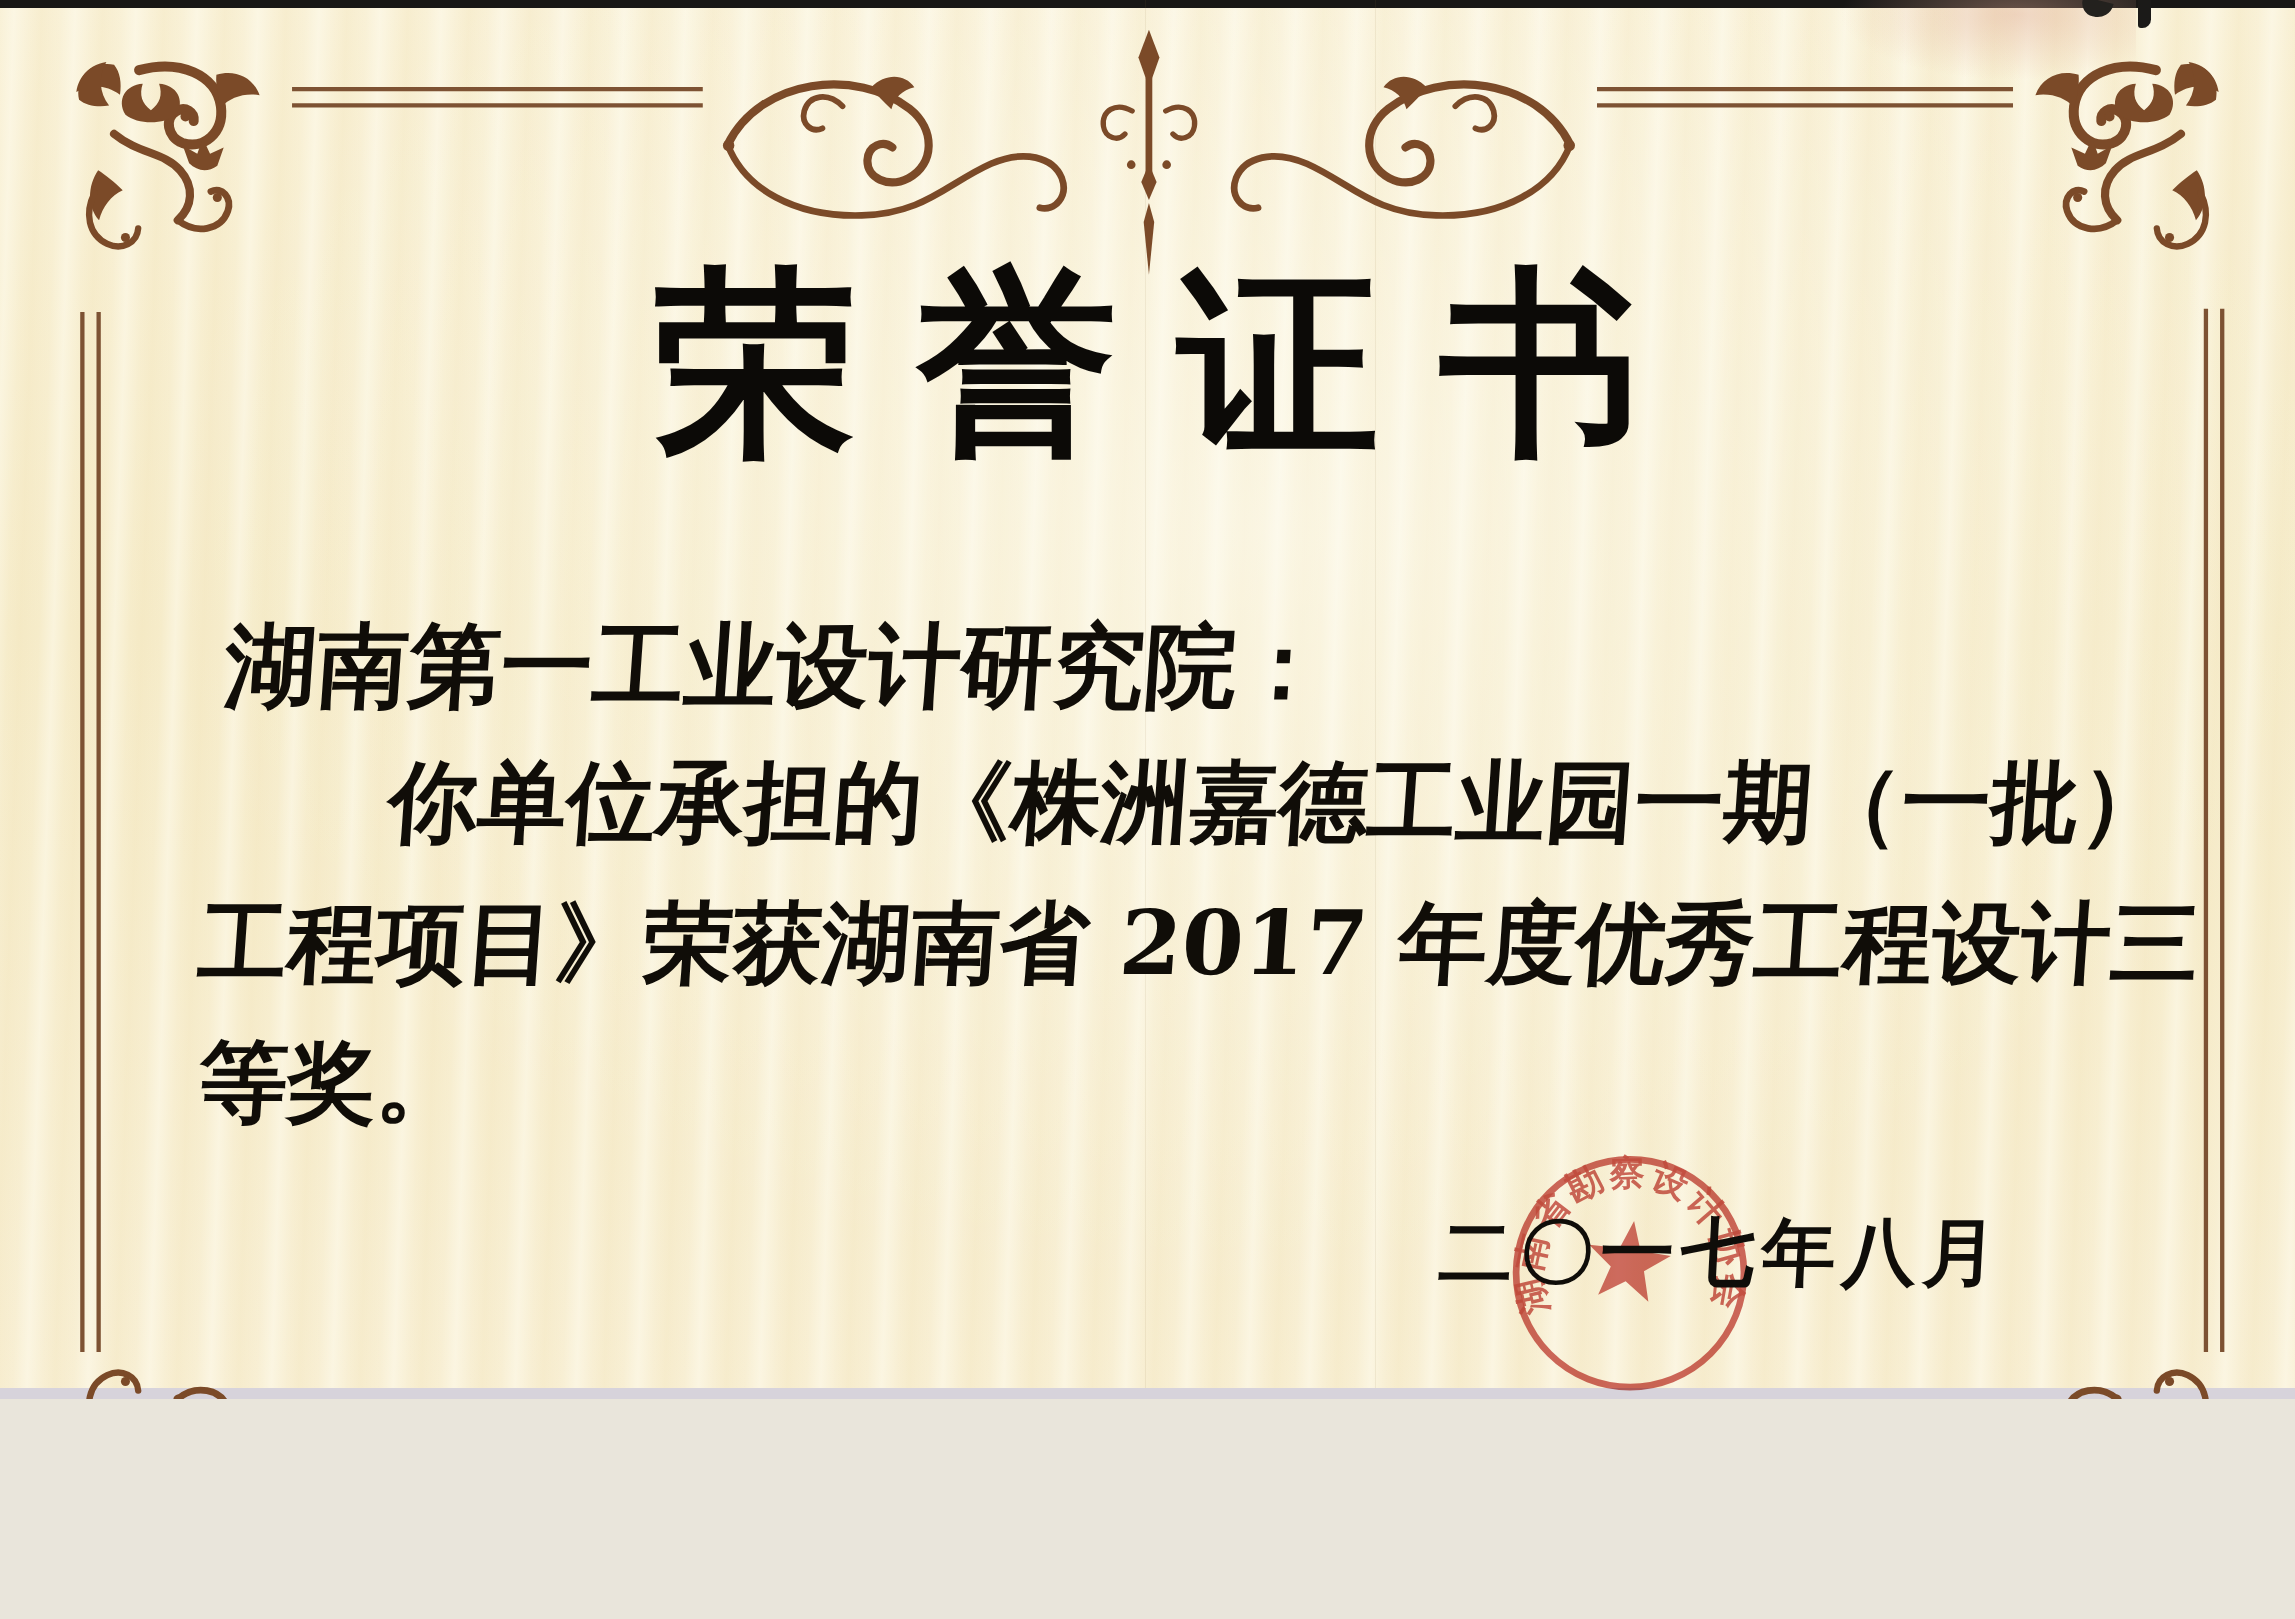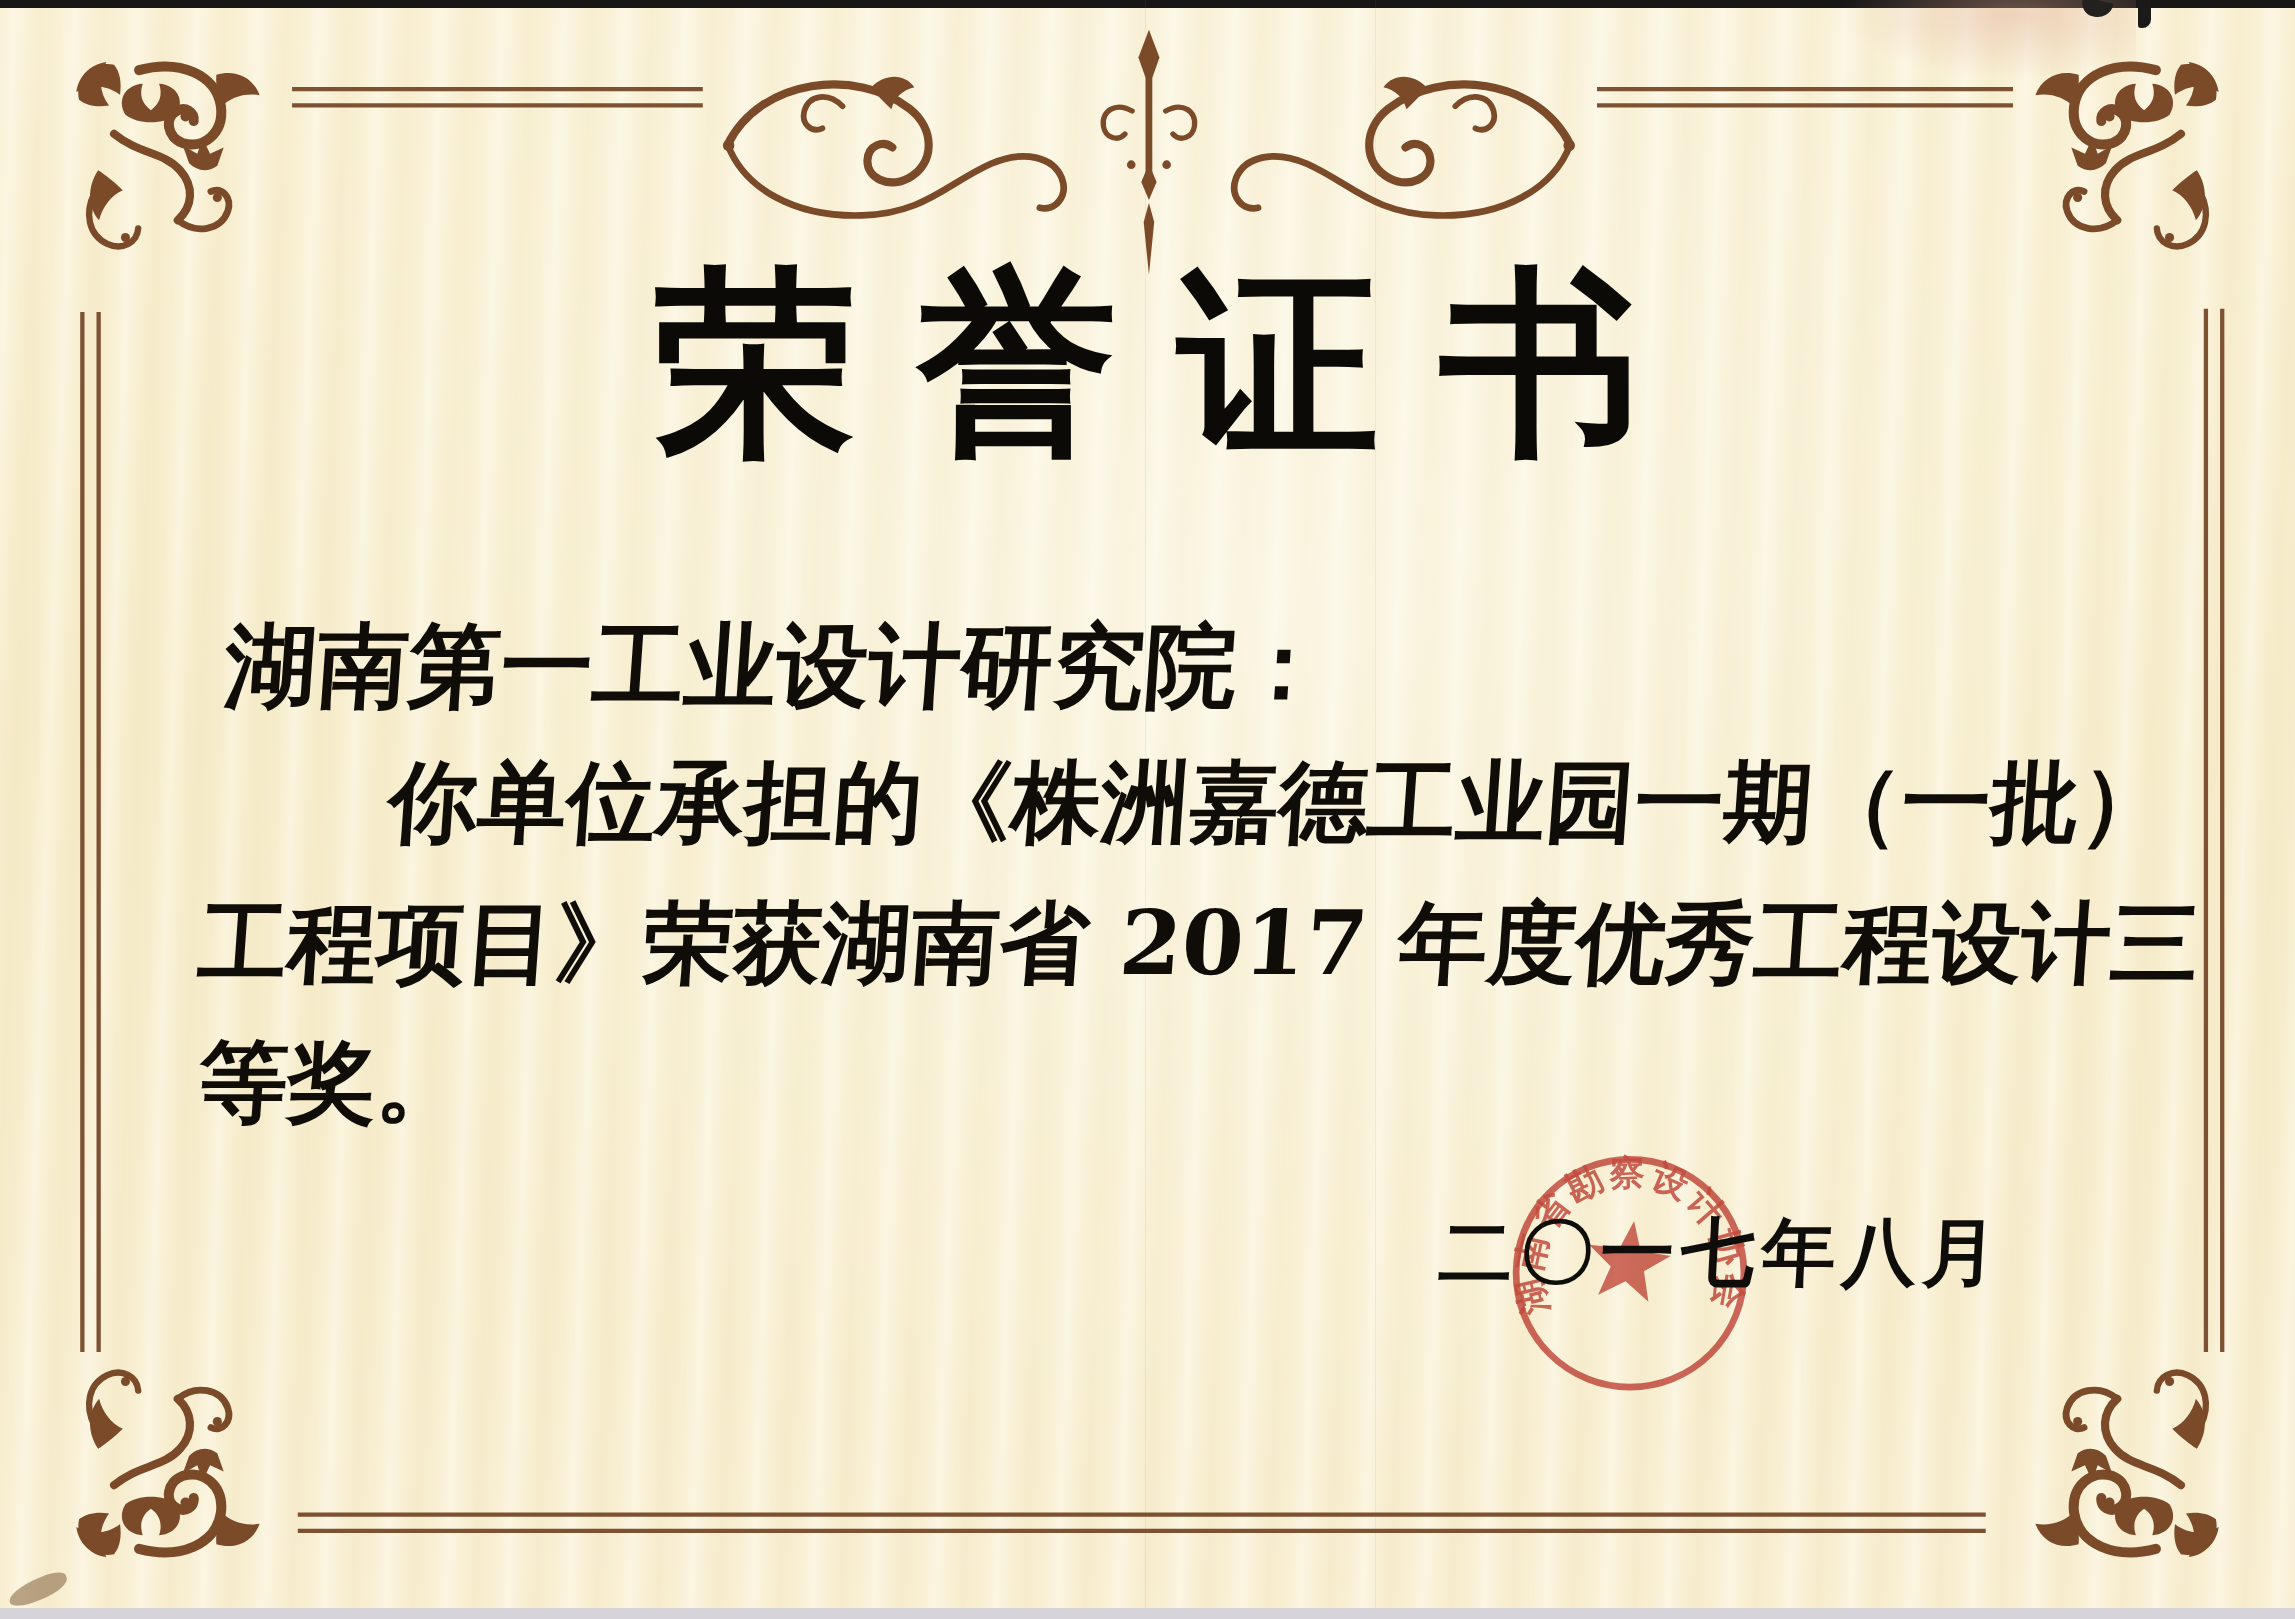--- a/index.html
+++ b/index.html
@@ -1,18 +1,18 @@
 <!DOCTYPE html>
 <html style="font-size:7.7px"><head>
 <meta charset="utf-8">
 <style>
   html,body{margin:0;padding:0;background:#e9e5db;}
   .page{
     position:relative;
-    width:2295px;height:1619px;
+    width:2295px;height:1399px;
     overflow:hidden;
     font-family:"DejaVu Sans","Liberation Sans",sans-serif;
     background:
       radial-gradient(ellipse at 55% 38%, rgba(255,255,250,.50), rgba(255,255,250,0) 62%),
       repeating-linear-gradient(92deg,
         rgba(255,253,242,0) 0px, rgba(255,253,242,.45) 14.4px, rgba(255,253,242,0) 30px,
         rgba(240,224,178,.22) 42px, rgba(240,224,178,0) 61px),
       linear-gradient(180deg,#f9f1d7 0%,#f6ecca 45%,#f8efd4 100%);
     text-align: center;
   }

